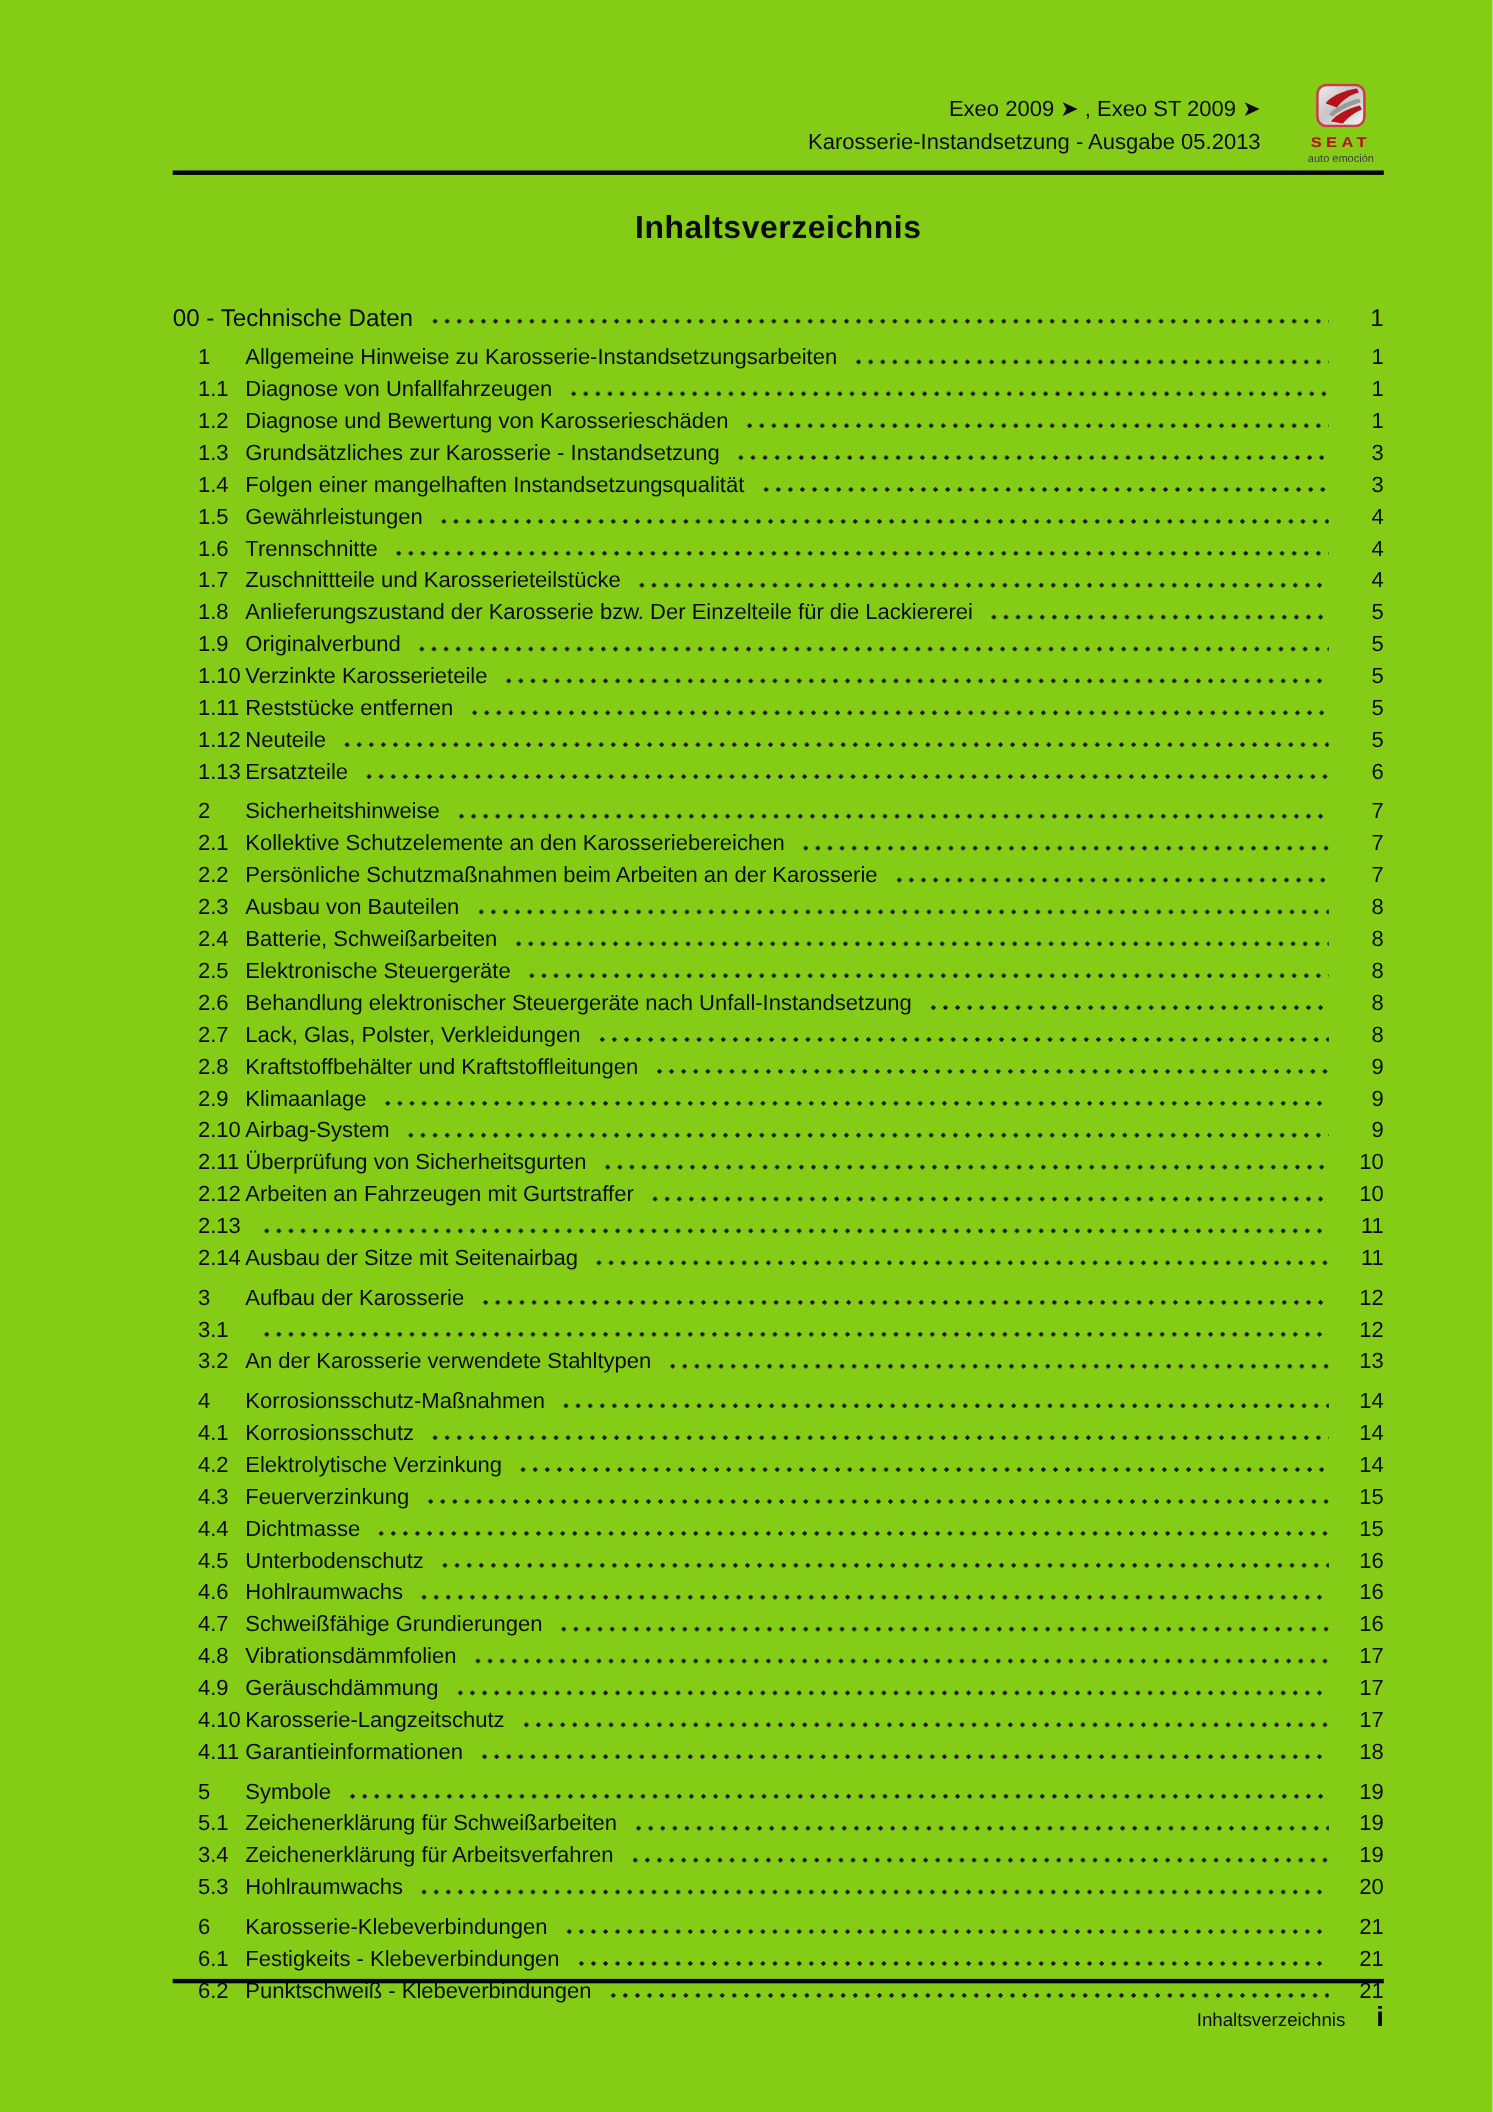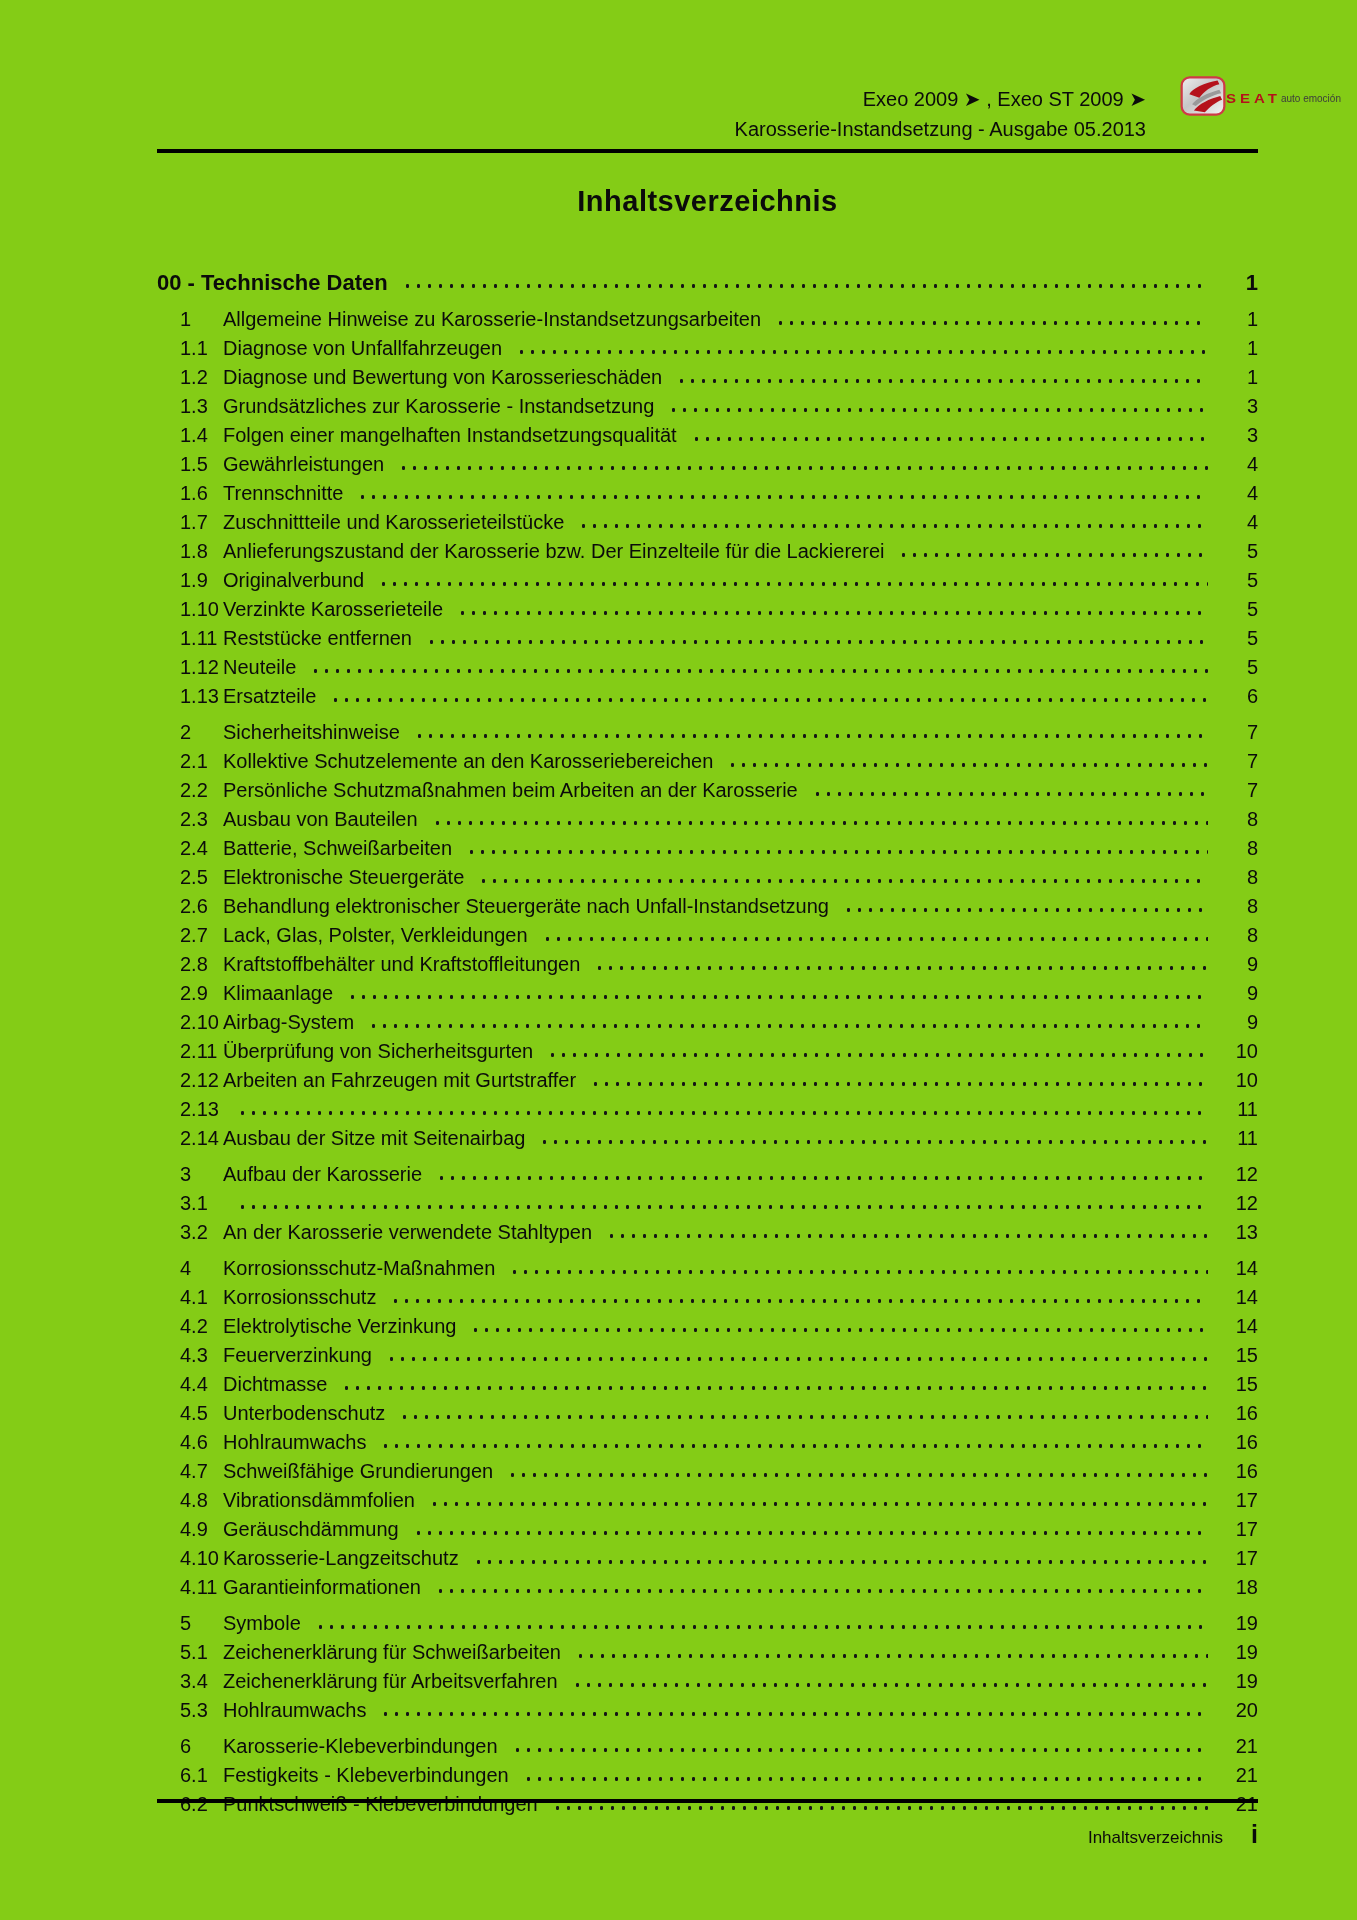--- a/index.html
+++ b/index.html
@@ -27,21 +27,21 @@
     text-align: right;
     font-size: 20px;
     line-height: 30px;
     margin-top: 8px;
     margin-right: 34px;
     white-space: nowrap;
   }
   .logo {
     width: 78px;
     display: flex;
-    flex-direction: row;
+    flex-direction: column;
     align-items: center;
     line-height: 1;
   }
   .logo .brand {
     font-weight: 700;
     font-size: 15px;
     letter-spacing: 4px;
     margin-top: 2px;
     transform: scaleY(0.85);
   }
@@ -67,21 +67,21 @@
 
   
   .toc { margin-top: 50px; }
   .row {
     display: flex;
     line-height: 29px;
     font-size: 20px;
   }
   .row.chapter {
     font-size: 22px;
-    font-weight: 700;
+    font-weight: 400;
     line-height: 30px;
     margin-bottom: 6px;
   }
   .row.section { margin-top: 7px; }
   .row.section .txt,
   .row.section .pagenum { font-weight: 400; }
   .row .num {
     flex: 0 0 43px;
     margin-left: 23px;
     white-space: nowrap;

